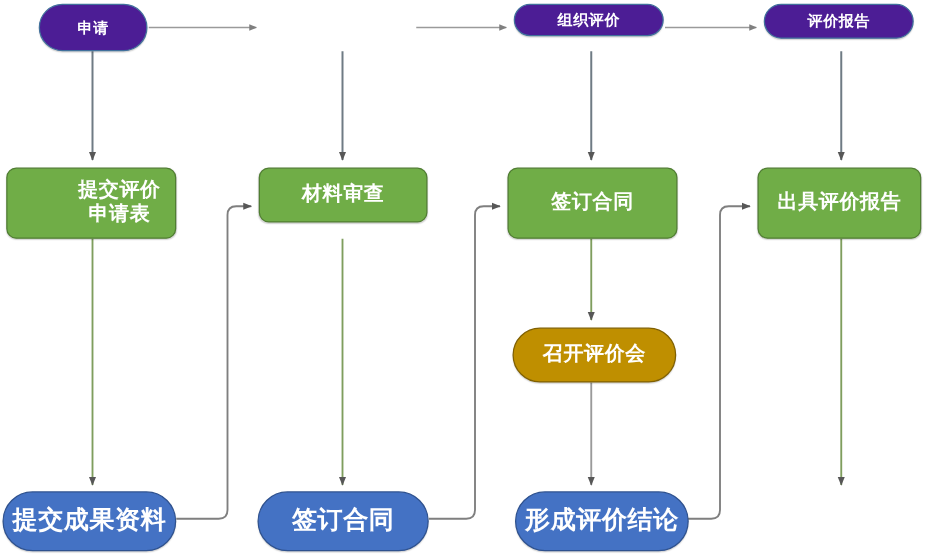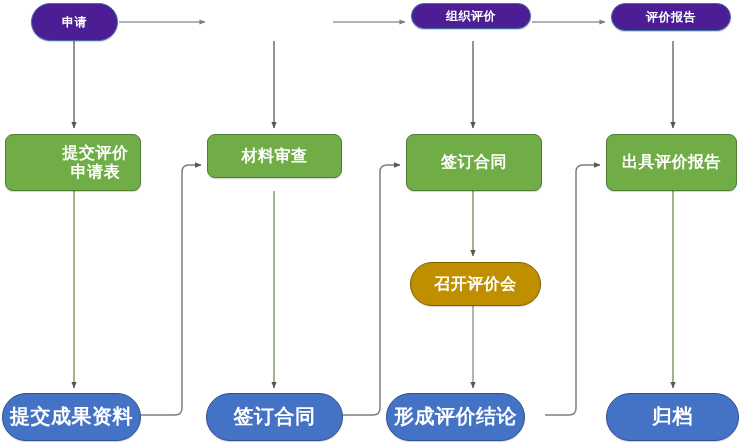--- a/index.html
+++ b/index.html
@@ -142,20 +142,17 @@
   <div class="node node-meeting" style="left:410px; top:262px; width:131px; height:44px;">
     <span>召开评价会</span>
   </div>
 
   <div class="node node-output" style="left:2px; top:393px; width:139px; height:48px;">
     <span>提交成果资料</span>
   </div>
   <div class="node node-output" style="left:206px; top:393px; width:137px; height:48px;">
     <span>签订合同</span>
   </div>
-  <div class="node node-output" style="left:386px; top:393px; width:139px; height:48px;">
+  <div class="node node-output" style="left:412px; top:393px; width:139px; height:48px;">
     <span>形成评价结论</span>
-  </div>
-  <div class="node node-output" style="left:606px; top:393px; width:133px; height:48px;">
-    <span>归档</span>
   </div>
 
 </div>
 
 </body></html>

